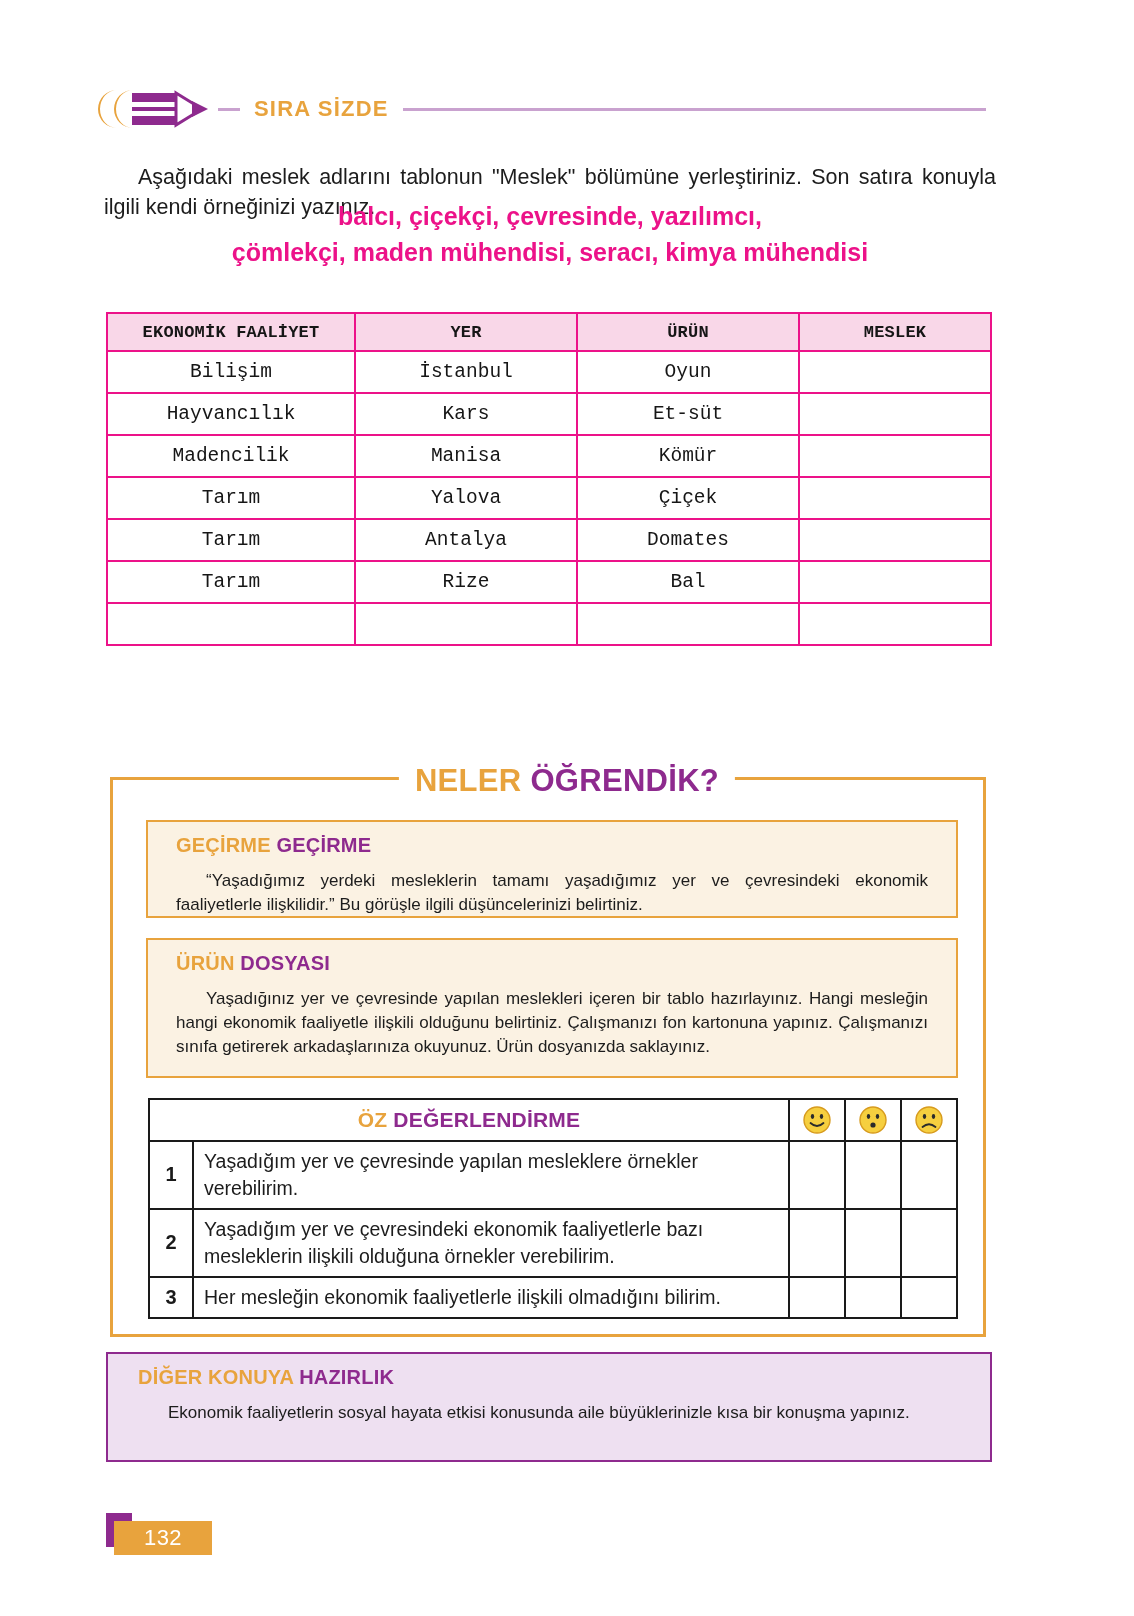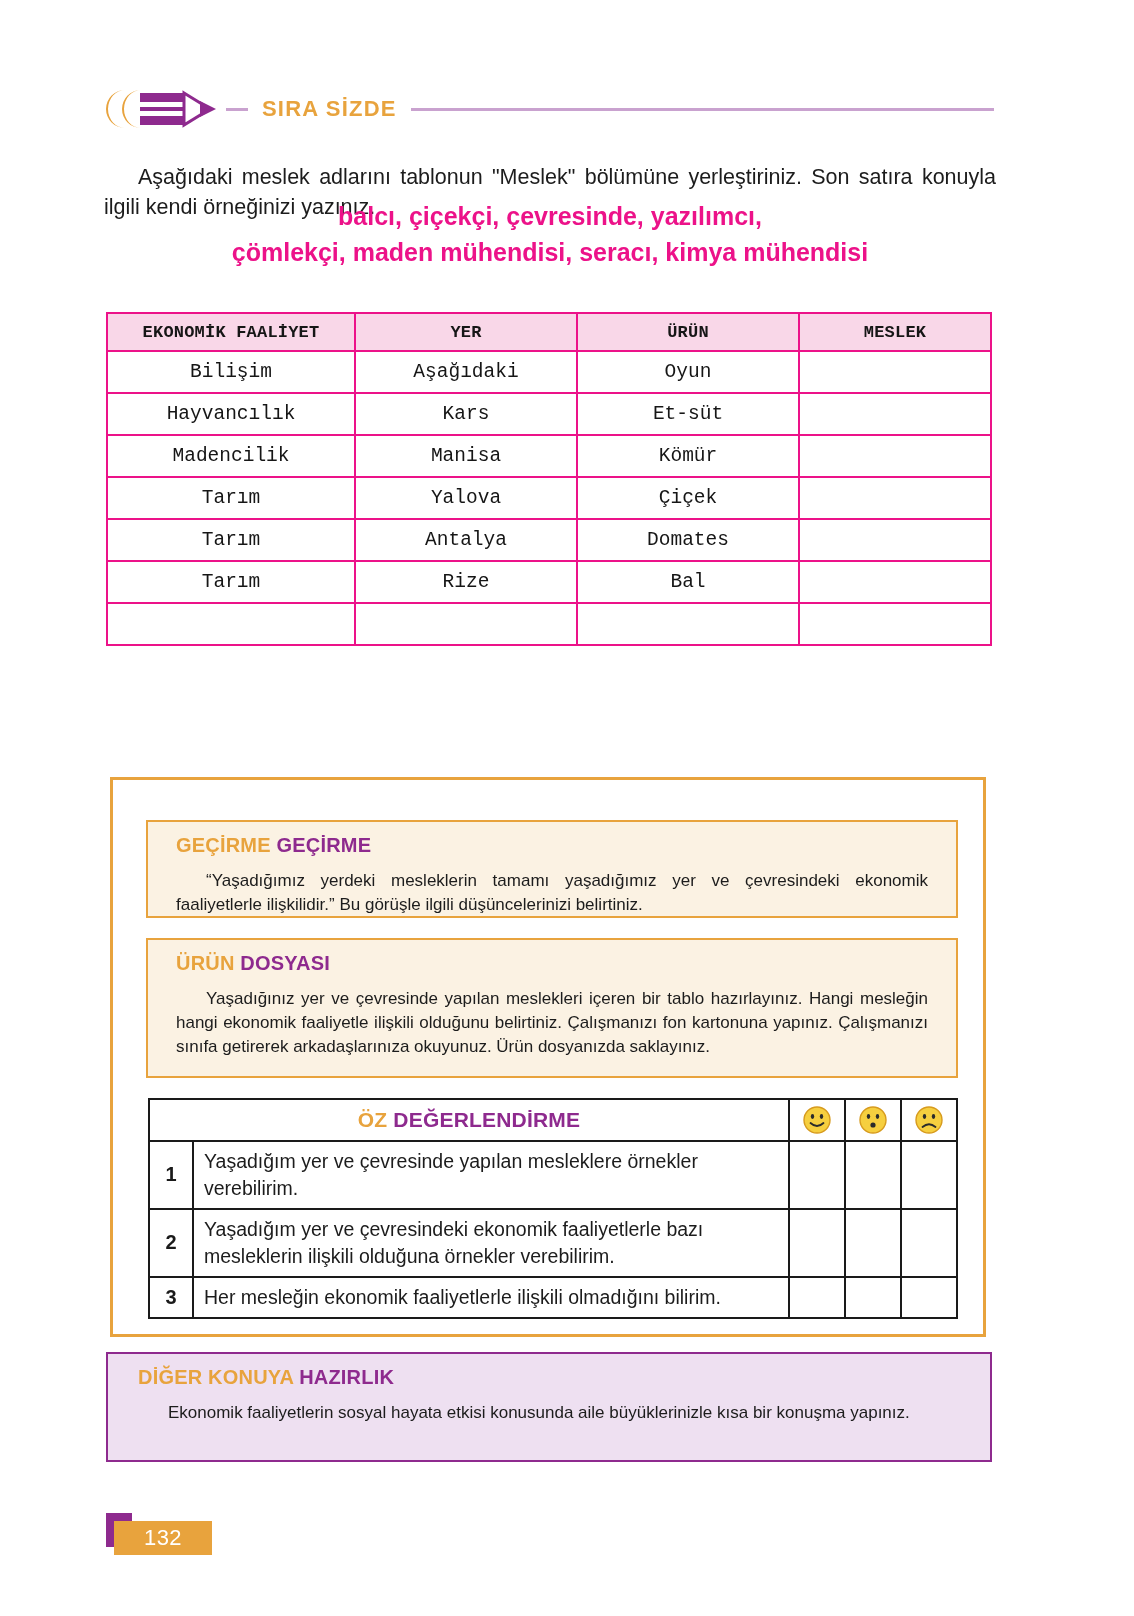--- a/index.html
+++ b/index.html
@@ -18,21 +18,21 @@
 
   .page {
     position: absolute;
     inset: 0;
     padding: 0;
   }
 
   
   .sira-header {
     position: absolute;
-    left: 104px;
+    left: 96px;
     top: 86px;
     width: 890px;
     height: 46px;
     display: flex;
     align-items: center;
     gap: 0;
   }
   .pencil-icon {
     width: 122px;
     height: 46px;
@@ -303,21 +303,21 @@
       <tr>
         <th>EKONOMİK FAALİYET</th>
         <th>YER</th>
         <th>ÜRÜN</th>
         <th>MESLEK</th>
       </tr>
     </thead>
     <tbody>
       <tr>
         <td>Bilişim</td>
-        <td>Aşağıdaki</td>
+        <td>İstanbul</td>
         <td>Oyun</td>
         <td></td>
       </tr>
       <tr>
         <td>Hayvancılık</td>
         <td>Kars</td>
         <td>Et-süt</td>
         <td></td>
       </tr>
       <tr>
@@ -347,20 +347,23 @@
       <tr>
         <td class="empty-row"></td>
         <td class="empty-row"></td>
         <td class="empty-row"></td>
         <td class="empty-row"></td>
       </tr>
     </tbody>
   </table>
 
   <div class="learned-box"></div>
+  <div class="learned-title">
+    <span class="lt-orange">NELER</span><span> </span><span class="lt-purple">ÖĞRENDİK?</span>
+  </div>
 
   <div class="cream-box" id="gozden-box">
     <div class="box-heading">
       <span class="bh-orange">GEÇİRME</span><span> </span><span class="bh-purple">GEÇİRME</span>
     </div>
     <p class="box-text">“Yaşadığımız yerdeki mesleklerin tamamı yaşadığımız yer ve çevresindeki ekonomik faaliyetlerle ilişkilidir.” Bu görüşle ilgili düşüncelerinizi belirtiniz.</p>
   </div>
 
   <div class="cream-box" id="urun-box">
     <div class="box-heading">

